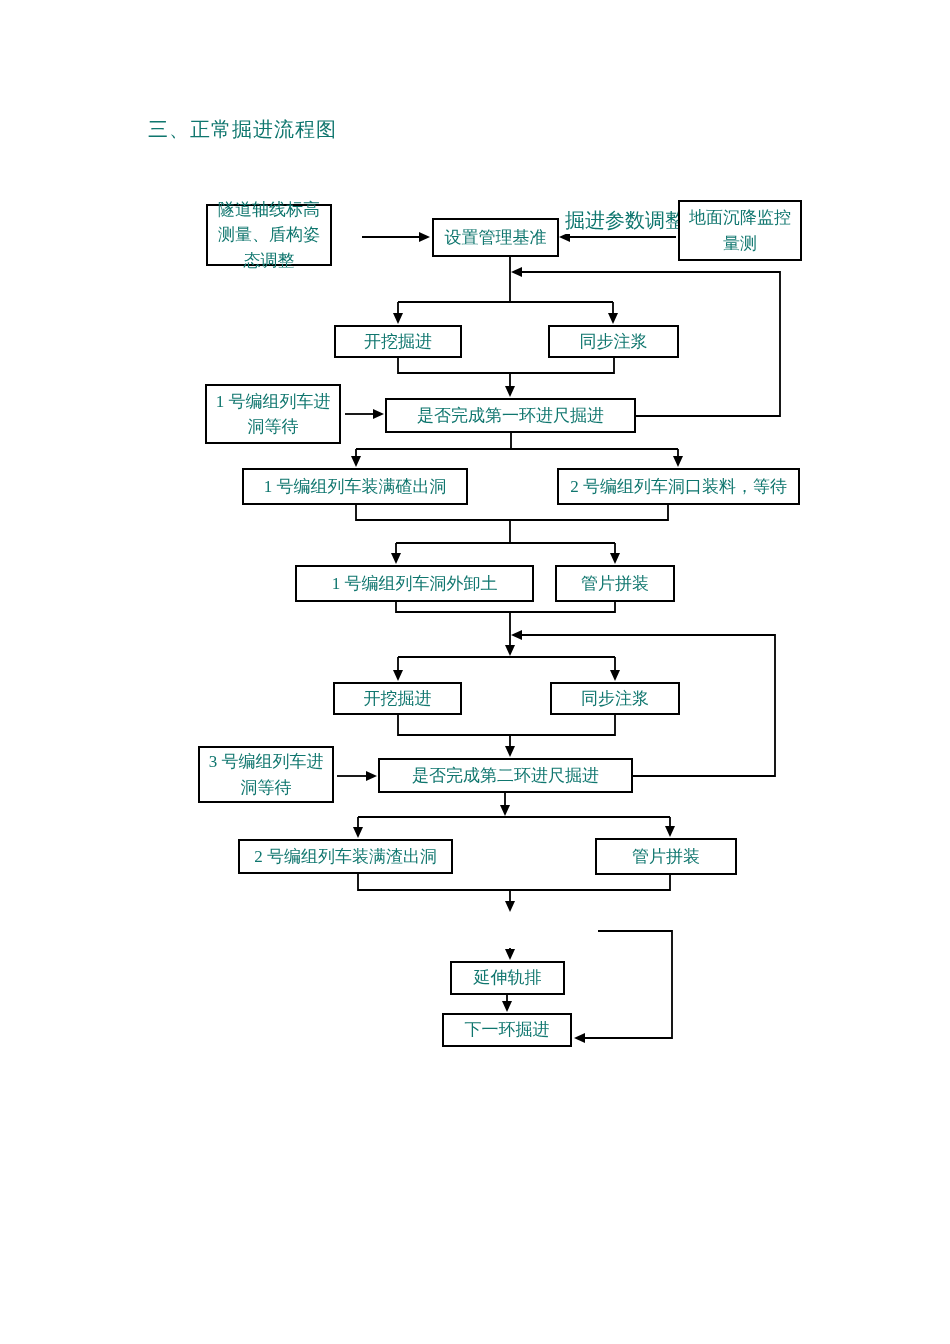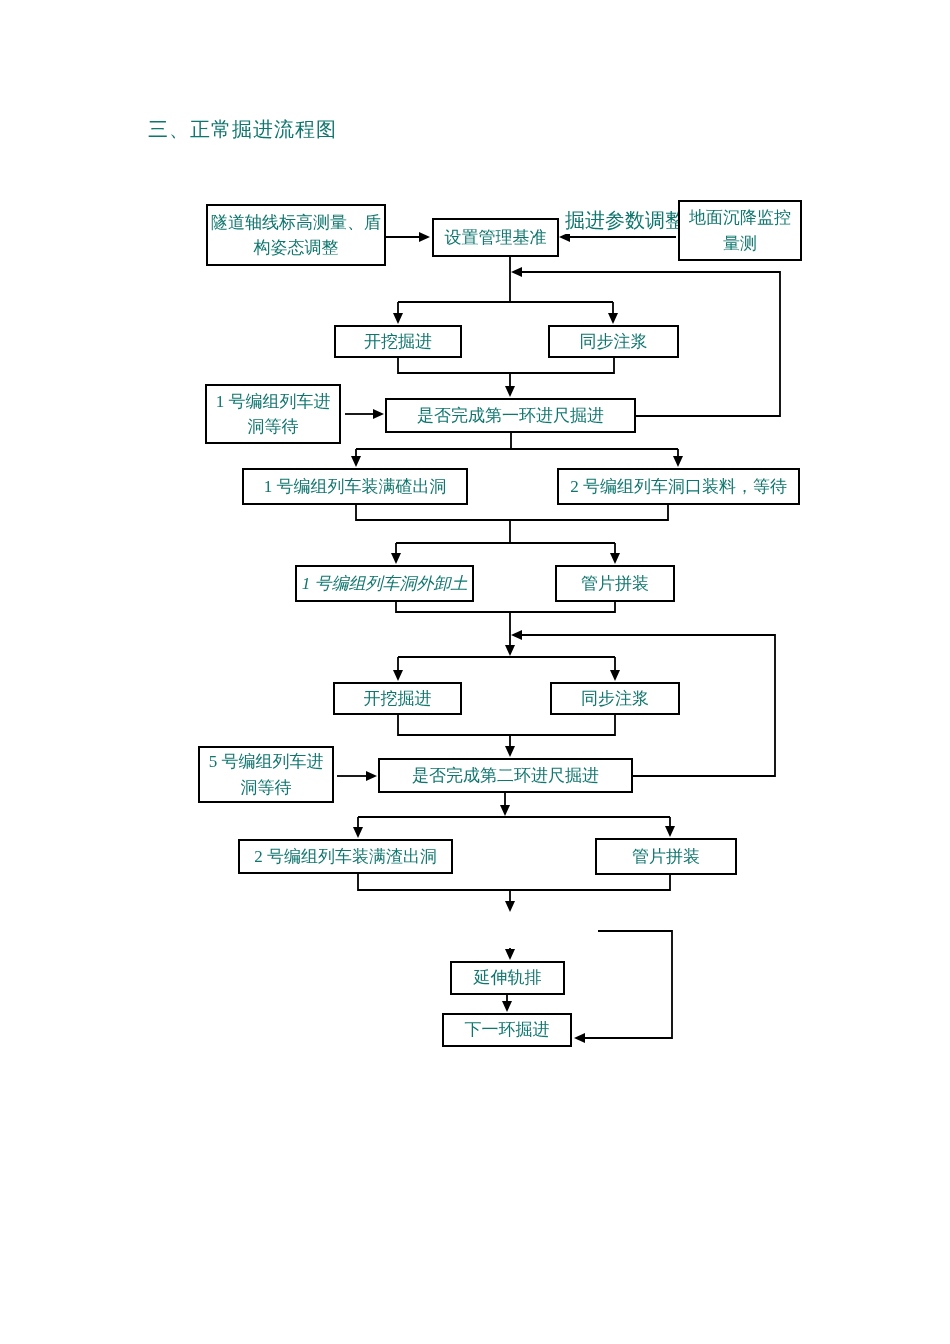--- a/index.html
+++ b/index.html
@@ -122,47 +122,47 @@
 
       <path d="M510 948 L510 950" marker-end="url(#arr)"></path>
       <path d="M507 995 L507 1002" marker-end="url(#arr)"></path>
 
       <path d="M598 931 L672 931 L672 1038 L584 1038" marker-end="url(#arr)"></path>
     </g>
   </svg>
 
   <div class="edge-label">掘进参数调整</div>
 
-  <div class="node" style="left:206px; top:204px; width:180px; height:62px;">隧道轴线标高测量、盾构姿态调整</div>
+  <div class="node" style="left:206px; top:204px; width:126px; height:62px;">隧道轴线标高测量、盾构姿态调整</div>
 
   <div class="node" style="left:432px; top:218px; width:127px; height:39px;">设置管理基准</div>
 
   <div class="node" style="left:678px; top:200px; width:124px; height:61px;">地面沉降监控量测</div>
 
   <div class="node" style="left:334px; top:325px; width:128px; height:33px;">开挖掘进</div>
 
   <div class="node" style="left:548px; top:325px; width:131px; height:33px;">同步注浆</div>
 
   <div class="node" style="left:205px; top:384px; width:136px; height:60px;">1 号编组列车进洞等待</div>
 
   <div class="node" style="left:385px; top:398px; width:251px; height:35px;">是否完成第一环进尺掘进</div>
 
   <div class="node" style="left:242px; top:468px; width:226px; height:37px;">1 号编组列车装满碴出洞</div>
 
   <div class="node" style="left:557px; top:468px; width:243px; height:37px;">2 号编组列车洞口装料，等待</div>
 
-  <div class="node" style="left:295px; top:565px; width:179px; height:37px;font-style:italic;">1 号编组列车洞外卸土</div>
+  <div class="node" style="left:295px; top:565px; width:239px; height:37px;">1 号编组列车洞外卸土</div>
 
   <div class="node" style="left:555px; top:565px; width:120px; height:37px;">管片拼装</div>
 
   <div class="node" style="left:333px; top:682px; width:129px; height:33px;">开挖掘进</div>
 
   <div class="node" style="left:550px; top:682px; width:130px; height:33px;">同步注浆</div>
 
-  <div class="node" style="left:198px; top:746px; width:136px; height:57px;">5 号编组列车进洞等待</div>
+  <div class="node" style="left:198px; top:746px; width:136px; height:57px;">3 号编组列车进洞等待</div>
 
   <div class="node" style="left:378px; top:758px; width:255px; height:35px;">是否完成第二环进尺掘进</div>
 
   <div class="node" style="left:238px; top:839px; width:215px; height:35px;">2 号编组列车装满渣出洞</div>
 
   <div class="node" style="left:595px; top:838px; width:142px; height:37px;">管片拼装</div>
 
 
   <div class="node" style="left:450px; top:961px; width:115px; height:34px;">延伸轨排</div>
 

